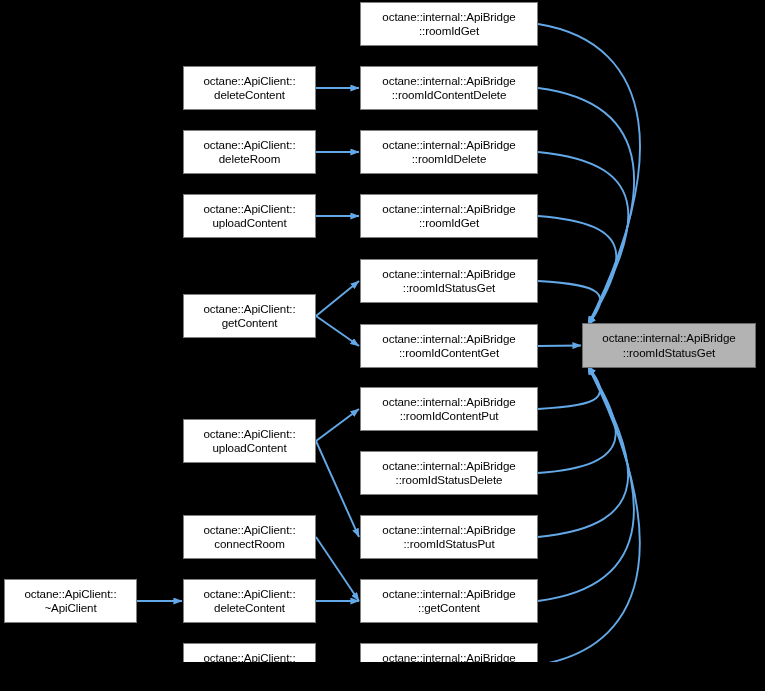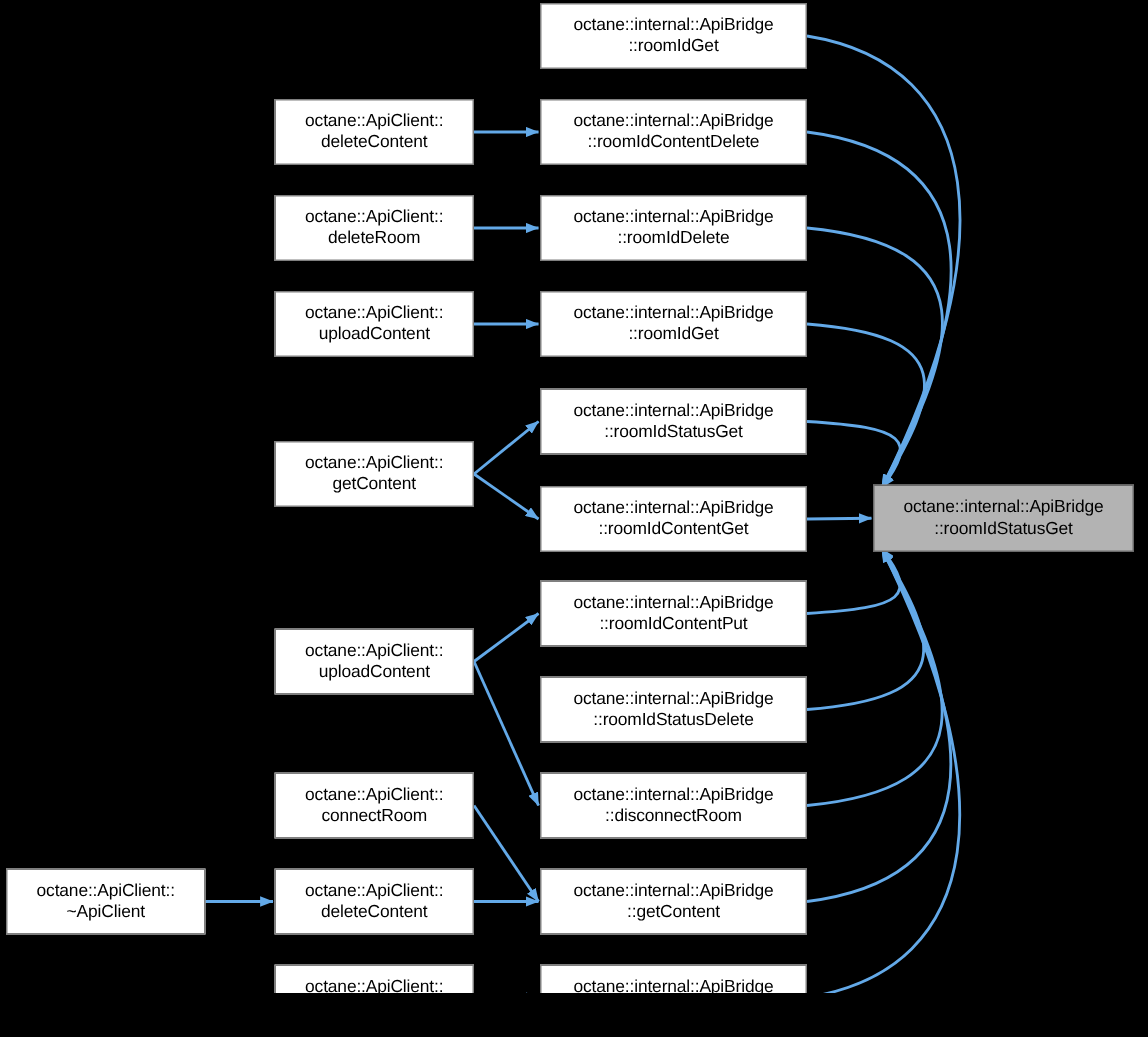--- a/index.html
+++ b/index.html
@@ -110,21 +110,21 @@
       <div class="node" style="left: 360px; top: 387px; width: 178px; height: 44px;">
         <span class="ln">octane::internal::ApiBridge</span>
         <span class="ln">::roomIdContentPut</span>
       </div>
       <div class="node" style="left: 360px; top: 451px; width: 178px; height: 44px;">
         <span class="ln">octane::internal::ApiBridge</span>
         <span class="ln">::roomIdStatusDelete</span>
       </div>
       <div class="node" style="left: 360px; top: 515px; width: 178px; height: 44px;">
         <span class="ln">octane::internal::ApiBridge</span>
-        <span class="ln">::disconnectRoom</span>
+        <span class="ln">::roomIdStatusPut</span>
       </div>
       <div class="node" style="left: 360px; top: 579px; width: 178px; height: 44px;">
         <span class="ln">octane::internal::ApiBridge</span>
         <span class="ln">::getContent</span>
       </div>
       <div class="node" style="left: 360px; top: 643px; width: 178px; height: 44px;">
         <span class="ln">octane::internal::ApiBridge</span>
         <span class="ln">::roomPost</span>
       </div>
       <div class="node" style="left: 183px; top: 66px; width: 133px; height: 44px;">

